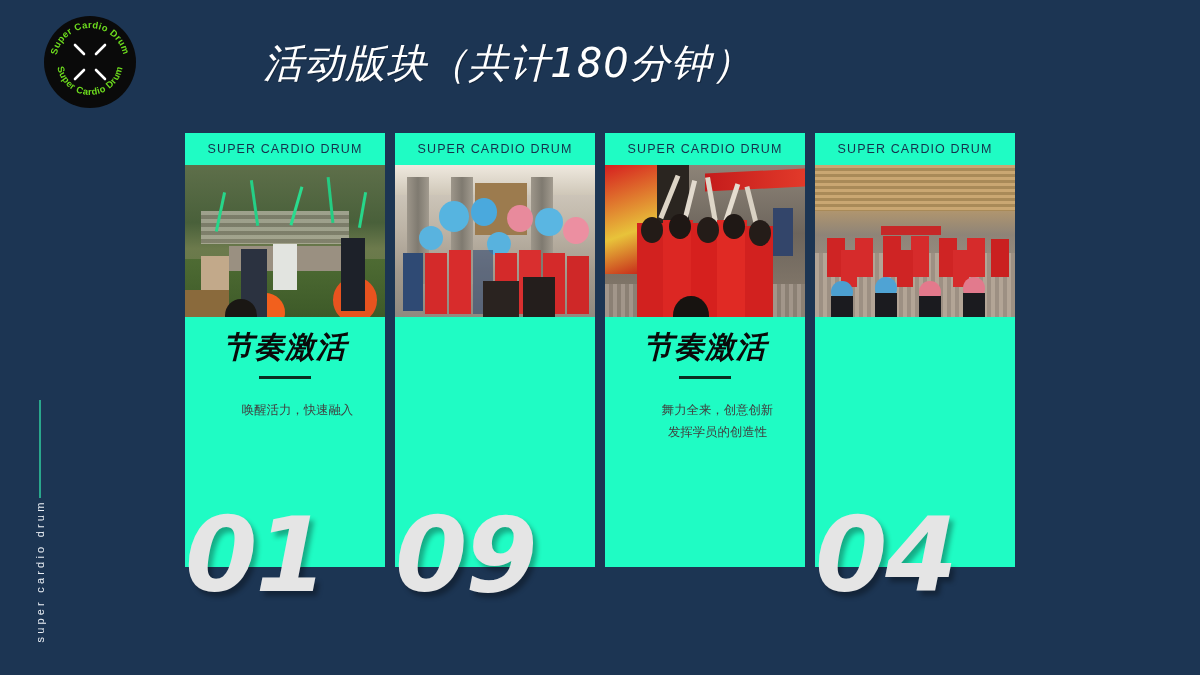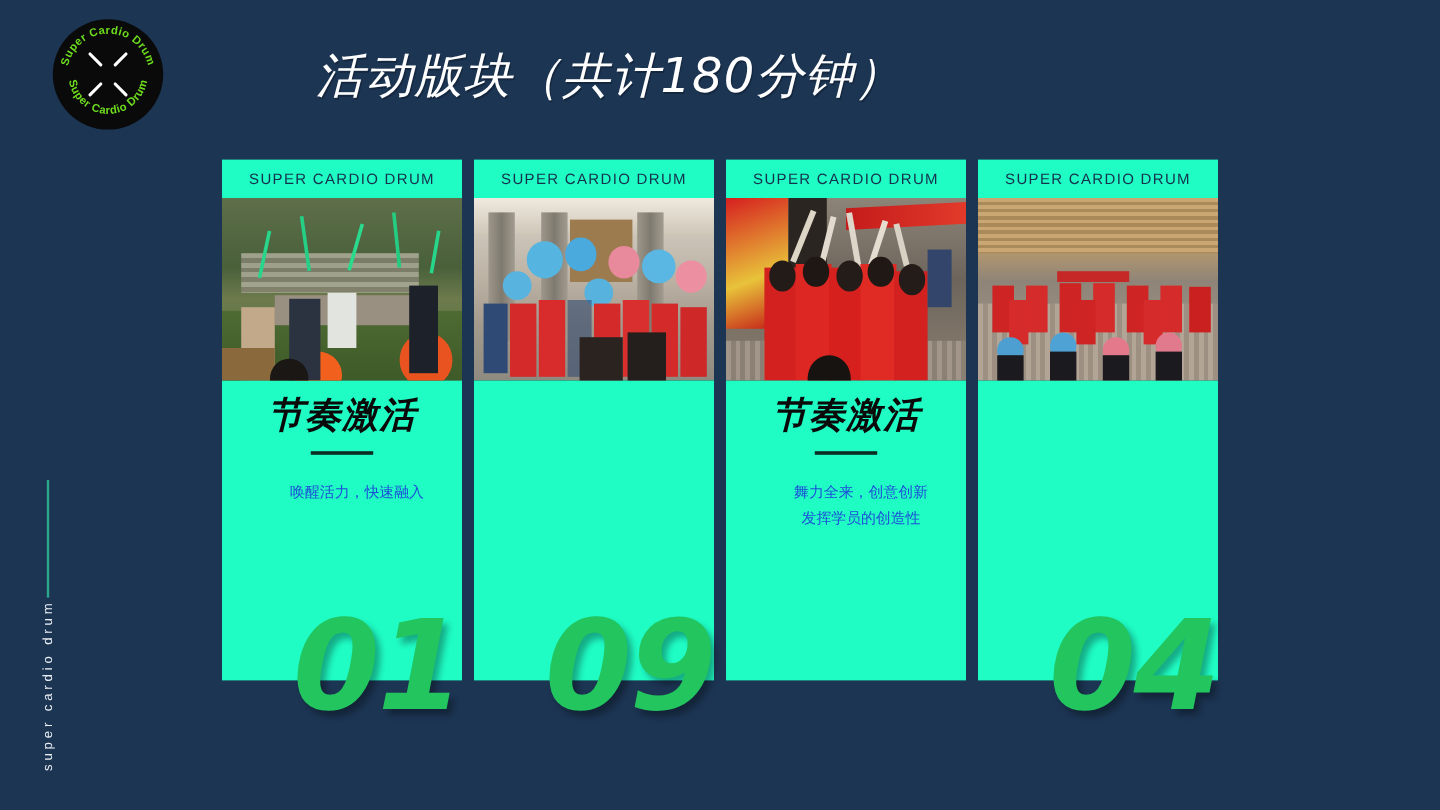--- a/index.html
+++ b/index.html
@@ -62,27 +62,27 @@
   }
   .card-photo { width:100%; height:152px; position:relative; overflow:hidden; background:#2a3b33; }
   .card-text { padding-top:13px; text-align:center; }
   .card-title {
     font-size:30px; font-style:italic; font-weight:bold; color:#0a0a0a;
     letter-spacing:1px; line-height:1.1;
     font-family:"DejaVu Sans","Liberation Sans",sans-serif;
   }
   .card-rule { width:52px; height:3px; background:#0a2e22; margin:13px auto 0; }
   .card-desc {
-    margin-top:20px; font-size:12.4px; color:#1d4ed8; line-height:1.75;
+    margin-top:20px; font-size:12.4px; color:#404040; line-height:1.75;
     font-family:"DejaVu Sans","Liberation Sans",sans-serif;
     margin-left:25px;
   }
   .card-num {
-    position:absolute; left:0; top:370px; width:200px; text-align:right;
-    font-size:104px; font-weight:bold; font-style:italic; color:#22c55e;
+    position:absolute; left:0; top:370px; width:200px; text-align:left;
+    font-size:104px; font-weight:bold; font-style:italic; color:#e5e5e5;
     letter-spacing:-2px; line-height:1;
     text-shadow:4px 5px 5px rgba(0,0,0,.32);
     font-family:"DejaVu Sans","Liberation Sans",sans-serif;
     z-index:5;
   }
 
   
   .ph { position:absolute; inset:0; }
   .pp { position:absolute; border-radius:50%; }
   .pr { position:absolute; }

